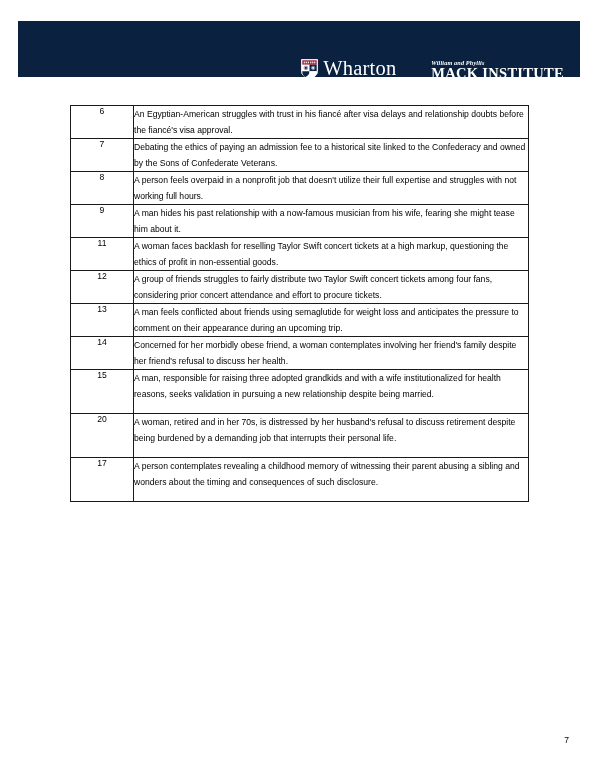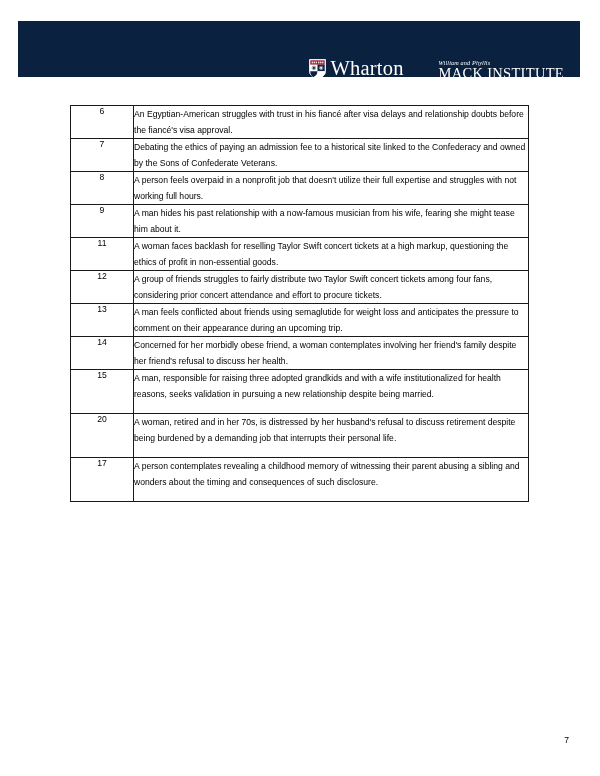--- a/index.html
+++ b/index.html
@@ -81,20 +81,21 @@
 
   .divider-space {
     width: 14px;
   }
 
   .mack-words {
     display: flex;
     flex-direction: column;
     justify-content: center;
     padding-top: 1px;
+    font-weight: bold;
   }
 
   .mack-top {
     font-family: "Liberation Serif", serif;
     font-style: italic;
     color: #ffffff;
     font-size: 6.2px;
     line-height: 7px;
     letter-spacing: 0.15px;
     white-space: nowrap;

